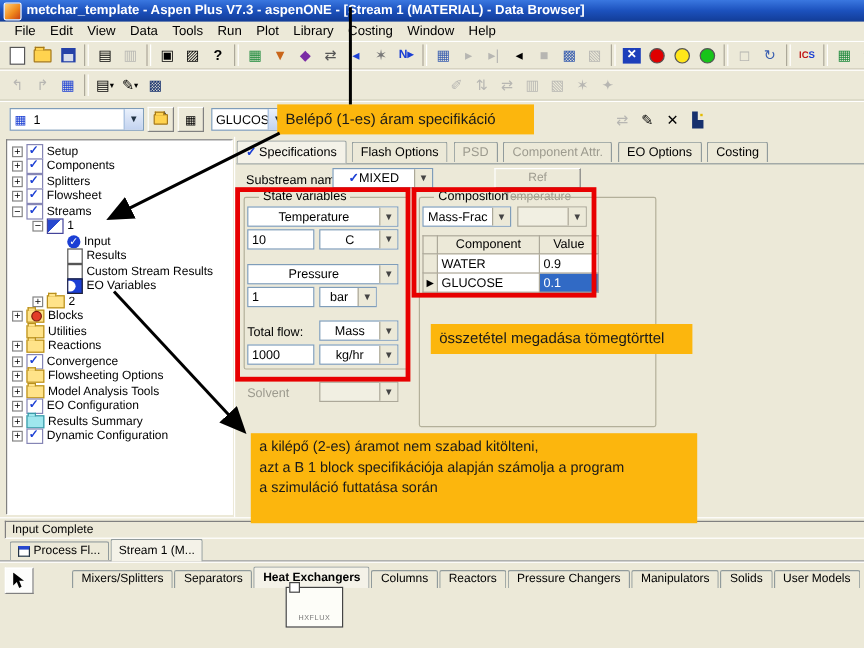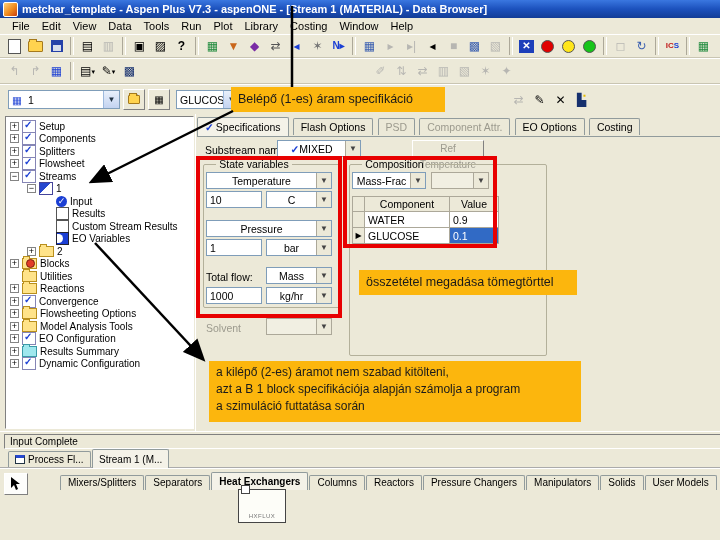--- a/index.html
+++ b/index.html
@@ -379,21 +379,21 @@
   <input class="inp" style="left: 206px; top: 191px; width: 56px;" value="10">
   <span class="cmb" style="left:266px;top:191px;width:66px">
     <span class="t">C</span>
       <span class="a">▼</span>
   </span>
   <span class="cmb" style="left:206px;top:220px;width:126px">
     <span class="t">Pressure</span>
       <span class="a">▼</span>
   </span>
   <input class="inp" style="left: 206px; top: 239px; width: 56px;" value="1">
-  <span class="cmb" style="left:266px;top:239px;width:66px">
+  <span class="cmb" style="left:266px;top:239px;width:48px">
     <span class="t">bar</span>
       <span class="a">▼</span>
   </span>
   <span class="lbl" style="left:206px;top:271px">Total flow:</span>
   <span class="cmb" style="left:266px;top:267px;width:66px">
     <span class="t">Mass</span>
       <span class="a">▼</span>
   </span>
   <input class="inp" style="left: 206px; top: 287px; width: 56px;" value="1000">
   <span class="cmb" style="left:266px;top:287px;width:66px">
@@ -435,21 +435,21 @@
       <td class="selcell">0.1</td>
     </tr>
   </tbody>
     </table>
 
   <div class="redrect" style="left:196px;top:156px;width:138px;height:154px"></div>
   <div class="redrect" style="left:343px;top:156px;width:146px;height:84px"></div>
 
   <div class="note" style="left:231px;top:87px;width:214px;height:25px;line-height:19px">Belépő (1-es) áram specifikáció</div>
   <div class="note" style="left:359px;top:270px;width:218px;height:25px;line-height:19px">összetétel megadása tömegtörttel</div>
-  <div class="note" style="left:209px;top:361px;width:372px;height:61px;font-size:12px">a kilépő (2-es) áramot nem szabad kitölteni,
+  <div class="note" style="left:209px;top:361px;width:372px;height:75px;font-size:12px">a kilépő (2-es) áramot nem szabad kitölteni,
 azt a B 1 block specifikációja alapján számolja a program
 a szimuláció futtatása során</div>
 
   <div id="statusbar">
     <span class="cell">Input Complete</span>
   </div>
 
   <div id="wintabs">
     <span class="wtab" style="left:8px">
       <span class="winicon"></span>

